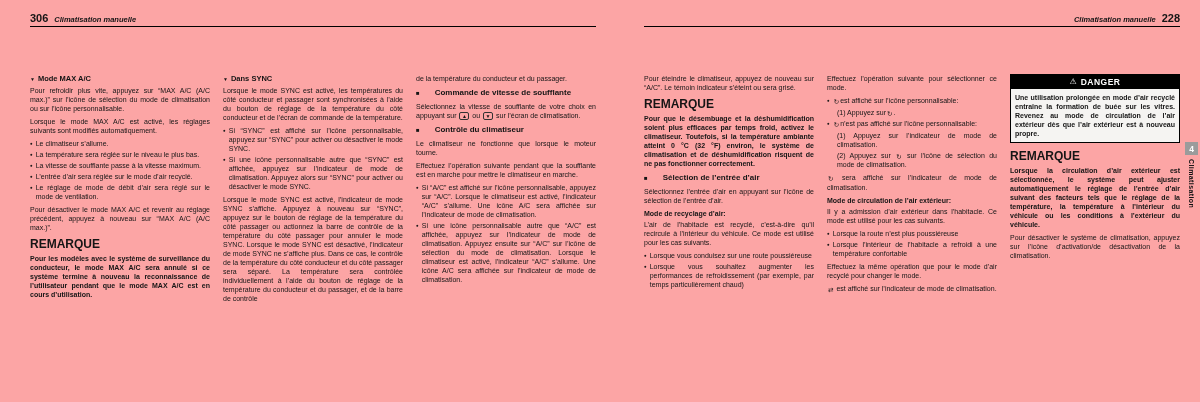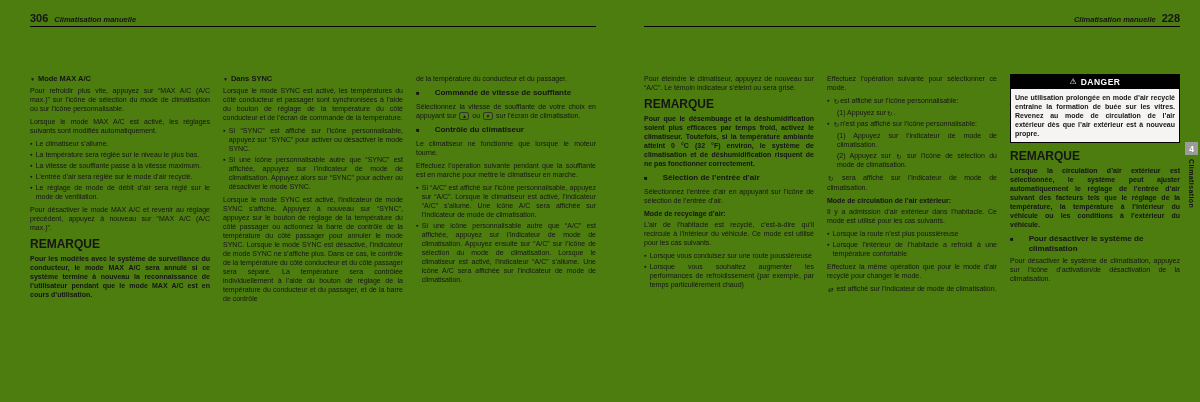--- a/index.html
+++ b/index.html
@@ -1,21 +1,21 @@
 <!DOCTYPE html>
 <html><head>
 <meta charset="utf-8">
 <style>
   html,body{margin:0;padding:0;}
   body{
     background:#f5f4f2;
     font-family:"Liberation Sans", sans-serif;
     color:#151515;
   }
-  .sheet{position:relative;width:1200px;height:402px;overflow:hidden;background:#4d7c0f;}
+  .sheet{position:relative;width:1200px;height:402px;overflow:hidden;background:#fca5a5;}
 
   .page{position:absolute;top:12px;}
   .page.left{left:30px;width:566px;}
   .page.right{left:644px;width:536px;}
 
   .page-head{display:flex;align-items:baseline;gap:6px;border-bottom:1px solid #000;padding-bottom:2px;}
   .page.right .page-head{justify-content:flex-end;}
   .pnum{font-size:11px;font-weight:bold;}
   .ptitle{font-size:7.5px;font-style:italic;font-weight:bold;}
 
@@ -216,24 +216,20 @@
       <div class="col">
         <div class="danger-box">
           <div class="danger-head">
             <span class="danger-icon">⚠</span>
             <span class="danger-title">DANGER</span>
           </div>
           <div class="danger-body">Une utilisation prolongée en mode d’air recyclé entraîne la formation de buée sur les vitres. Revenez au mode de circulation de l’air extérieur dès que l’air extérieur est à nouveau propre.</div>
         </div>
         <div class="note-title">REMARQUE</div>
         <div class="note-body">Lorsque la circulation d’air extérieur est sélectionnée, le système peut ajuster automatiquement le réglage de l’entrée d’air suivant des facteurs tels que le réglage de la température, la température à l’intérieur du véhicule ou les conditions à l’extérieur du véhicule.</div>
-        <div class="hd-sq">
-          <span class="mk">■</span>
-          <span>Pour désactiver le système de climatisation</span>
-        </div>
         <div class="p">Pour désactiver le système de climatisation, appuyez sur l’icône d’activation/de désactivation de la climatisation.</div>
       </div>
 
     </div>
   </div>
 
   <div class="chapter-tab">
     <div class="chapter-num">4</div>
     <div class="chapter-label">Climatisation</div>
   </div>

